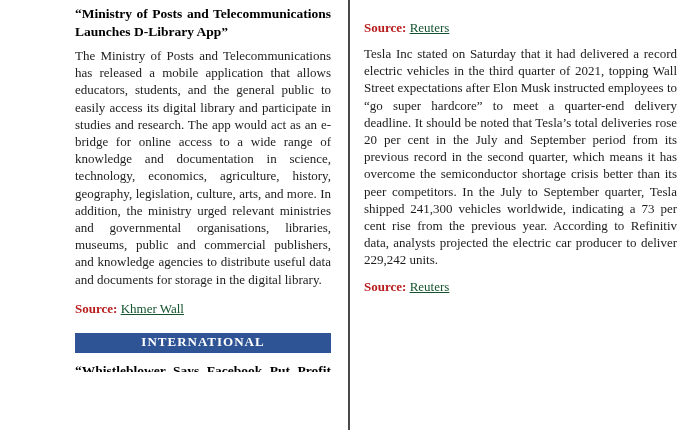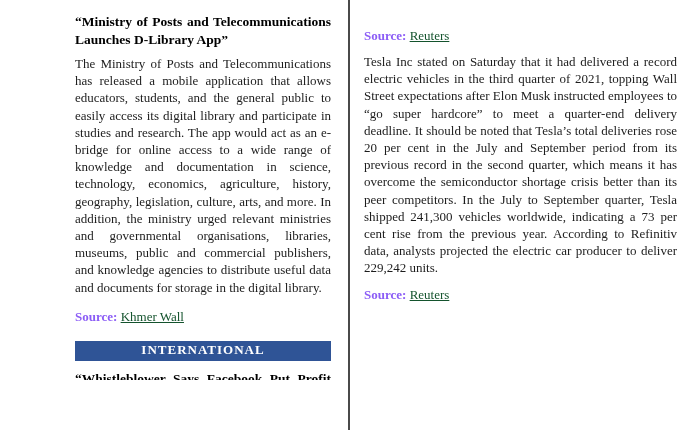--- a/index.html
+++ b/index.html
@@ -5,42 +5,42 @@
   * { margin: 0; padding: 0; box-sizing: border-box; }
   html, body { width: 700px; height: 430px; background: #ffffff; }
   .page {
     position: relative;
     width: 700px; height: 430px;
     background: #ffffff;
     overflow: hidden;
     font-family: "Liberation Serif", serif;
     color: #1c1c1c;
   }
-  .column { position: absolute; top: 8px; height: 372px; overflow: hidden; }
+  .column { position: absolute; top: 0; height: 372px; overflow: hidden; }
   .col-left  { left: 75px;  width: 256px; }
   .col-right { left: 364px; width: 313px; }
   .divider {
     position: absolute; left: 348px; top: 0;
     width: 2px; height: 430px;
     background: #4a4a4a;
   }
   .heading {
     font-weight: bold;
     font-size: 13.5px;
     line-height: 18px;
     text-align: justify;
     color: #000000;
   }
   .body-text {
     font-size: 13px;
     line-height: 17.2px;
     text-align: justify;
   }
   .source-line { font-size: 13px; line-height: 16px; }
-  .source-label { font-weight: bold; color: #8b5cf6; margin-top: 47px; }
+  .source-label { font-weight: bold; color: #b91c1c; margin-top: 47px; }
   .source-link { color: #14532d; text-decoration: underline; cursor: pointer; }
   .banner {
     background: #2F5496;
     color: #ffffff;
     text-align: center;
     font-weight: bold;
     font-size: 13px;
     letter-spacing: 1px;
     padding: 1px 0 3px 0;
   }

